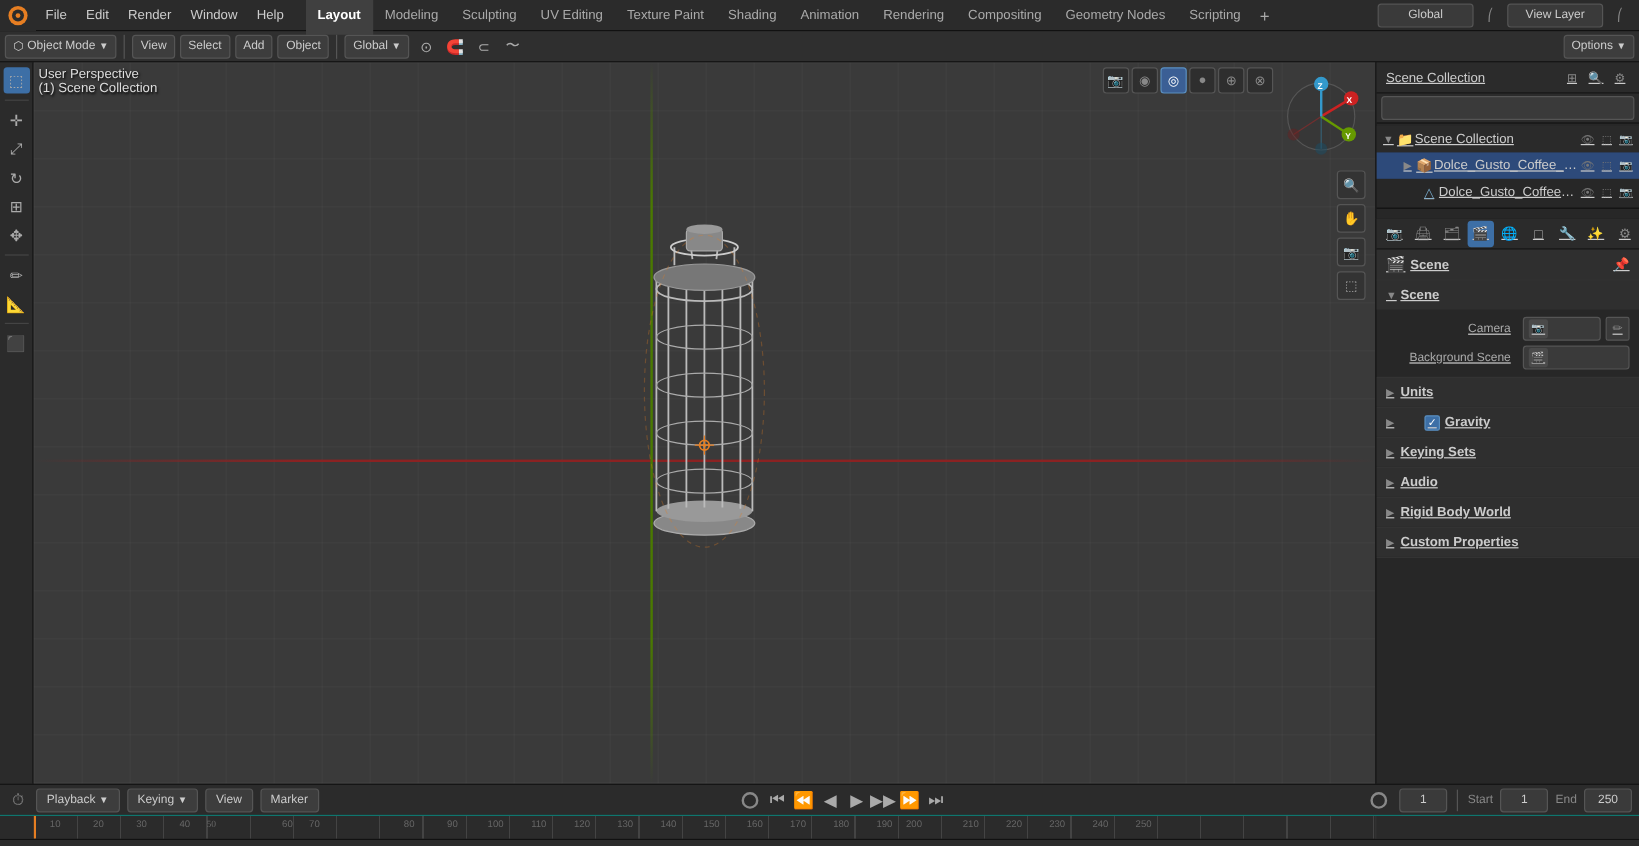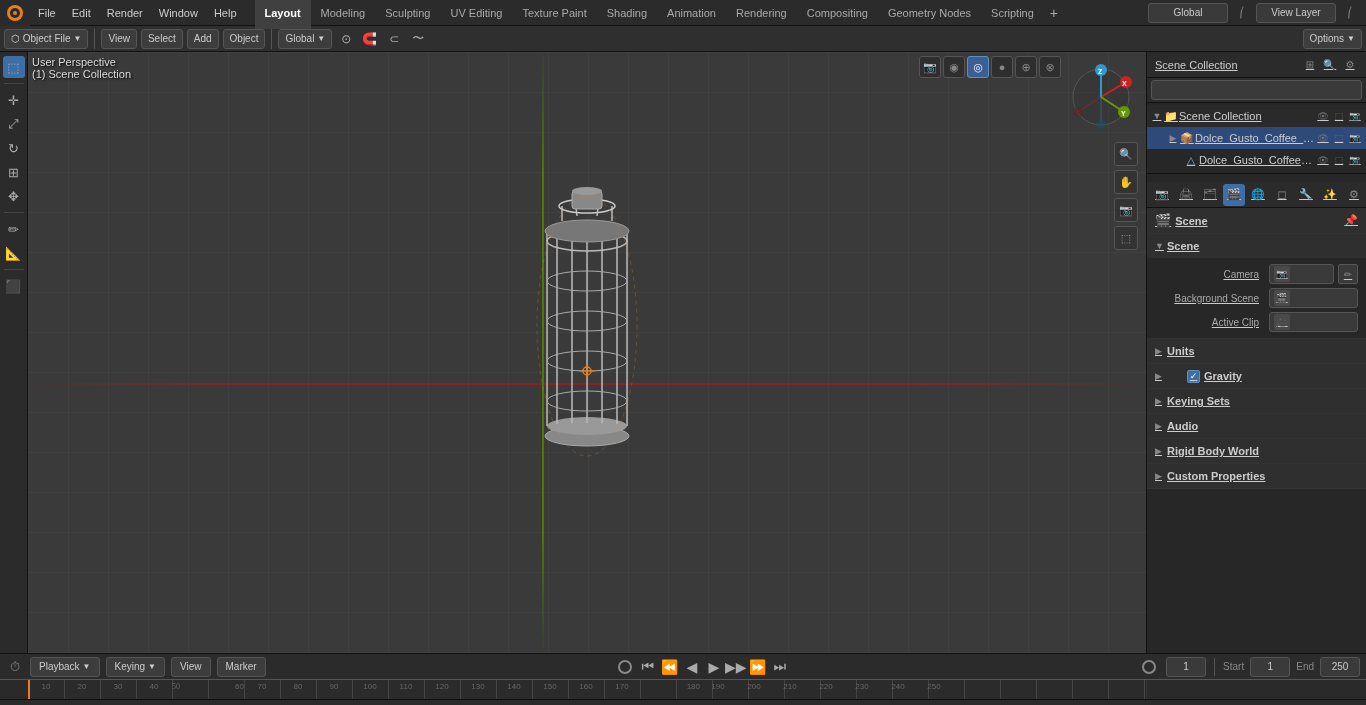--- a/index.html
+++ b/index.html
@@ -211,21 +211,21 @@
     <div class="tb2-icon" style="width:80px;background:#3a3a3a;border:1px solid #555;border-radius:3px;font-size:10px;color:#ccc;padding:0 4px;">Global</div>
     <div class="tb2-icon" style="font-size:10px;color:#888;">⎛</div>
     <div class="tb2-icon" style="width:80px;background:#3a3a3a;border:1px solid #555;border-radius:3px;font-size:10px;color:#ccc;padding:0 4px;">View Layer</div>
     <div class="tb2-icon" style="font-size:10px;color:#888;">⎛</div>
   </div>
 </div>
 
 <div id="toolbar2">
   <div class="tb2-btn">
     <span>⬡</span>
-    <span>Object File</span>
+    <span>Object Mode</span>
     <span style="font-size:8px;">▼</span>
   </div>
   <div class="tb2-sep"></div>
   <div class="tb2-btn">View</div>
   <div class="tb2-btn">Select</div>
   <div class="tb2-btn">Add</div>
   <div class="tb2-btn">Object</div>
   <div class="tb2-sep"></div>
   <div class="tb2-btn">
     <span>Global</span>
@@ -449,26 +449,20 @@
             <div style="width:20px;height:20px;background:#3a3a3a;border:1px solid #555;border-radius:2px;display:flex;align-items:center;justify-content:center;font-size:10px;color:#888;cursor:pointer;flex-shrink:0;">✏</div>
           </div>
 
           <div class="props-row">
             <div class="props-label">Background Scene</div>
             <div class="props-field">
               <div class="props-field-icon">🎬</div>
             </div>
           </div>
 
-          <div class="props-row">
-            <div class="props-label">Active Clip</div>
-            <div class="props-field">
-              <div class="props-field-icon">🎥</div>
-            </div>
-          </div>
         </div>
       </div>
 
       <div class="props-section">
         <div class="props-section-header">
           <div class="props-section-arrow">▶</div>
           <div class="props-section-title">Units</div>
         </div>
       </div>
 
@@ -563,33 +557,33 @@
     <div style="position:absolute;left:0;top:0;width:100%;height:100%;background-image:repeating-linear-gradient(90deg, #444 0px, #444 1px, transparent 1px, transparent 36px);"></div>
 
     <div style="position:absolute;left:0;top:2px;display:flex;width:100%;">
       <span style="width:36px;font-size:8px;color:#666;text-align:center;">10</span>
       <span style="width:36px;font-size:8px;color:#666;text-align:center;">20</span>
       <span style="width:36px;font-size:8px;color:#666;text-align:center;">30</span>
       <span style="width:36px;font-size:8px;color:#666;text-align:center;">40</span>
       <span style="width:36px;font-size:8px;color:#666;text-align:left;font-family:Liberation Serif, serif;">50</span>
       <span style="width:36px;font-size:8px;color:#666;text-align:right;">60</span>
       <span style="width:36px;font-size:8px;color:#666;text-align:center;">70</span>
-      <span style="width:36px;font-size:8px;color:#666;text-align:center;">80</span>
+      <span style="width:36px;font-size:8px;color:#666;text-align:center;margin-left:43px;">80</span>
       <span style="width:36px;font-size:8px;color:#666;text-align:center;">90</span>
       <span style="width:36px;font-size:8px;color:#666;text-align:center;">100</span>
       <span style="width:36px;font-size:8px;color:#666;text-align:center;">110</span>
       <span style="width:36px;font-size:8px;color:#666;text-align:center;">120</span>
       <span style="width:36px;font-size:8px;color:#666;text-align:center;">130</span>
       <span style="width:36px;font-size:8px;color:#666;text-align:center;">140</span>
       <span style="width:36px;font-size:8px;color:#666;text-align:center;">150</span>
       <span style="width:36px;font-size:8px;color:#666;text-align:center;">160</span>
       <span style="width:36px;font-size:8px;color:#666;text-align:center;">170</span>
-      <span style="width:36px;font-size:8px;color:#666;text-align:right;margin-left:24px;">180</span>
+      <span style="width:36px;font-size:8px;color:#666;text-align:center;">180</span>
       <span style="width:36px;font-size:8px;color:#666;text-align:center;">190</span>
-      <span style="width:36px;font-size:8px;color:#666;text-align:center;">200</span>
+      <span style="width:36px;font-size:8px;color:#666;text-align:left;">200</span>
       <span style="width:36px;font-size:8px;color:#666;text-align:center;">210</span>
       <span style="width:36px;font-size:8px;color:#666;text-align:center;">220</span>
       <span style="width:36px;font-size:8px;color:#666;text-align:center;">230</span>
       <span style="width:36px;font-size:8px;color:#666;text-align:center;">240</span>
       <span style="width:36px;font-size:8px;color:#666;text-align:center;">250</span>
     </div>
 
     <div style="position:absolute;top:0;left:0;width:2px;height:100%;background:#e67e22;"></div>
   </div>
   <div style="width:220px;height:100%;background:#2a2a2a;flex-shrink:0;border-left:1px solid #333;"></div>

